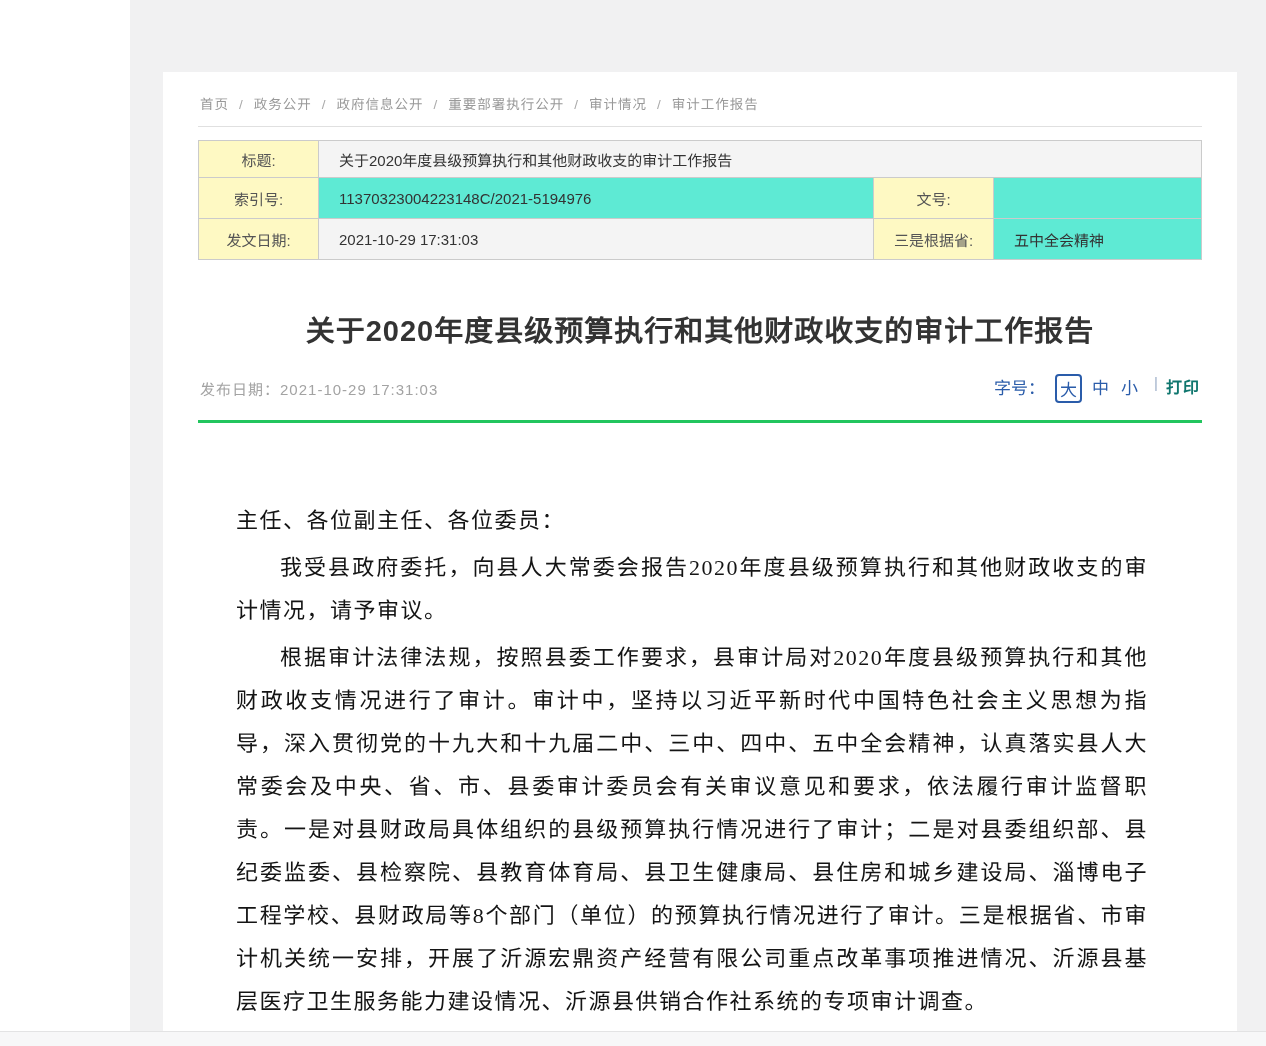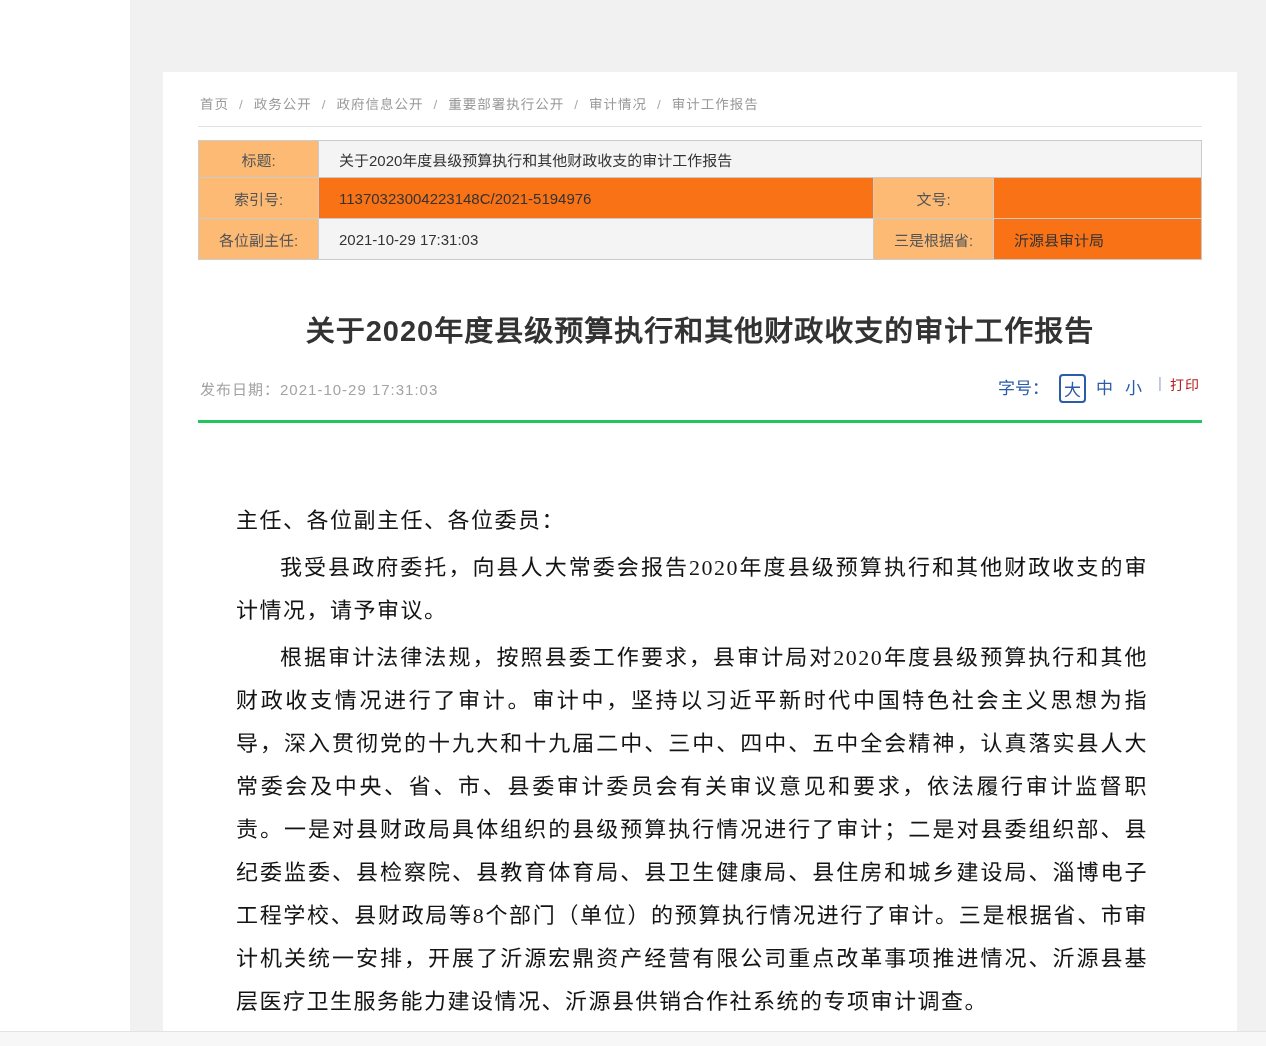--- a/index.html
+++ b/index.html
@@ -41,28 +41,28 @@
     table-layout: fixed;
     font-size: 15px;
   }
   .doc-table td {
     border: 1px solid #cbcbcb;
     height: 41px;
     padding: 0;
   }
   .doc-table tr.row-first td { height: 37px; }
   .doc-table td.label {
-    background: #fdba74;
+    background: #fef9c3;
     text-align: center;
     color: #555;
   }
   .doc-table td.value {
     padding-left: 20px;
     color: #333;
-    background: #f97316;
+    background: #5eead4;
   }
   .doc-table td.value.shade { background: #f4f4f4; }
   
   .article-title {
     margin: 47px 0 0;
     text-align: center;
     font-size: 29px;
     font-weight: 700;
     color: #333;
     letter-spacing: 1px;
@@ -79,21 +79,21 @@
   .tools { display: flex; font-size: 17px; color: #2a5caa; }
   .tools .size-label { margin-right: 6px; }
   .size-option { cursor: pointer; margin: 0 6px; color: #2a5caa; }
   .size-option.selected {
     border: 2px solid #2a5caa;
     border-radius: 4px;
     padding: 0 3px;
     margin: 0 4px;
   }
   .tools .sep { color: #9fb0c9; margin: 0 8px 0 10px; font-size: 15px; }
-  .print-btn { color: #b91c1c; font-size: 14px; cursor: pointer; letter-spacing: 1px; }
+  .print-btn { color: #0f766e; font-size: 16px; cursor: pointer; letter-spacing: 1px; font-weight: bold; }
   
   .article-body {
     margin: 76px 50px 0 34px;
     font-family: "Liberation Serif", "DejaVu Serif", serif;
     font-size: 22px;
     line-height: 43px;
     color: #141414;
     text-align: justify;
     letter-spacing: 1.5px;
   }
@@ -129,24 +129,24 @@
       <td class="label">标题:</td>
       <td class="value shade" colspan="3">关于2020年度县级预算执行和其他财政收支的审计工作报告</td>
     </tr>
     <tr>
       <td class="label">索引号:</td>
       <td class="value">11370323004223148C/2021-5194976</td>
       <td class="label">文号:</td>
       <td class="value"></td>
     </tr>
     <tr>
-      <td class="label">各位副主任:</td>
+      <td class="label">发文日期:</td>
       <td class="value shade">2021-10-29 17:31:03</td>
       <td class="label">三是根据省:</td>
-      <td class="value">沂源县审计局</td>
+      <td class="value">五中全会精神</td>
     </tr>
   </tbody>
     </table>
 
   <h1 class="article-title">关于2020年度县级预算执行和其他财政收支的审计工作报告</h1>
 
   <div class="article-meta">
     <div class="publish-date">
       <span>发布日期：</span><span>2021-10-29 17:31:03</span>
     </div>

